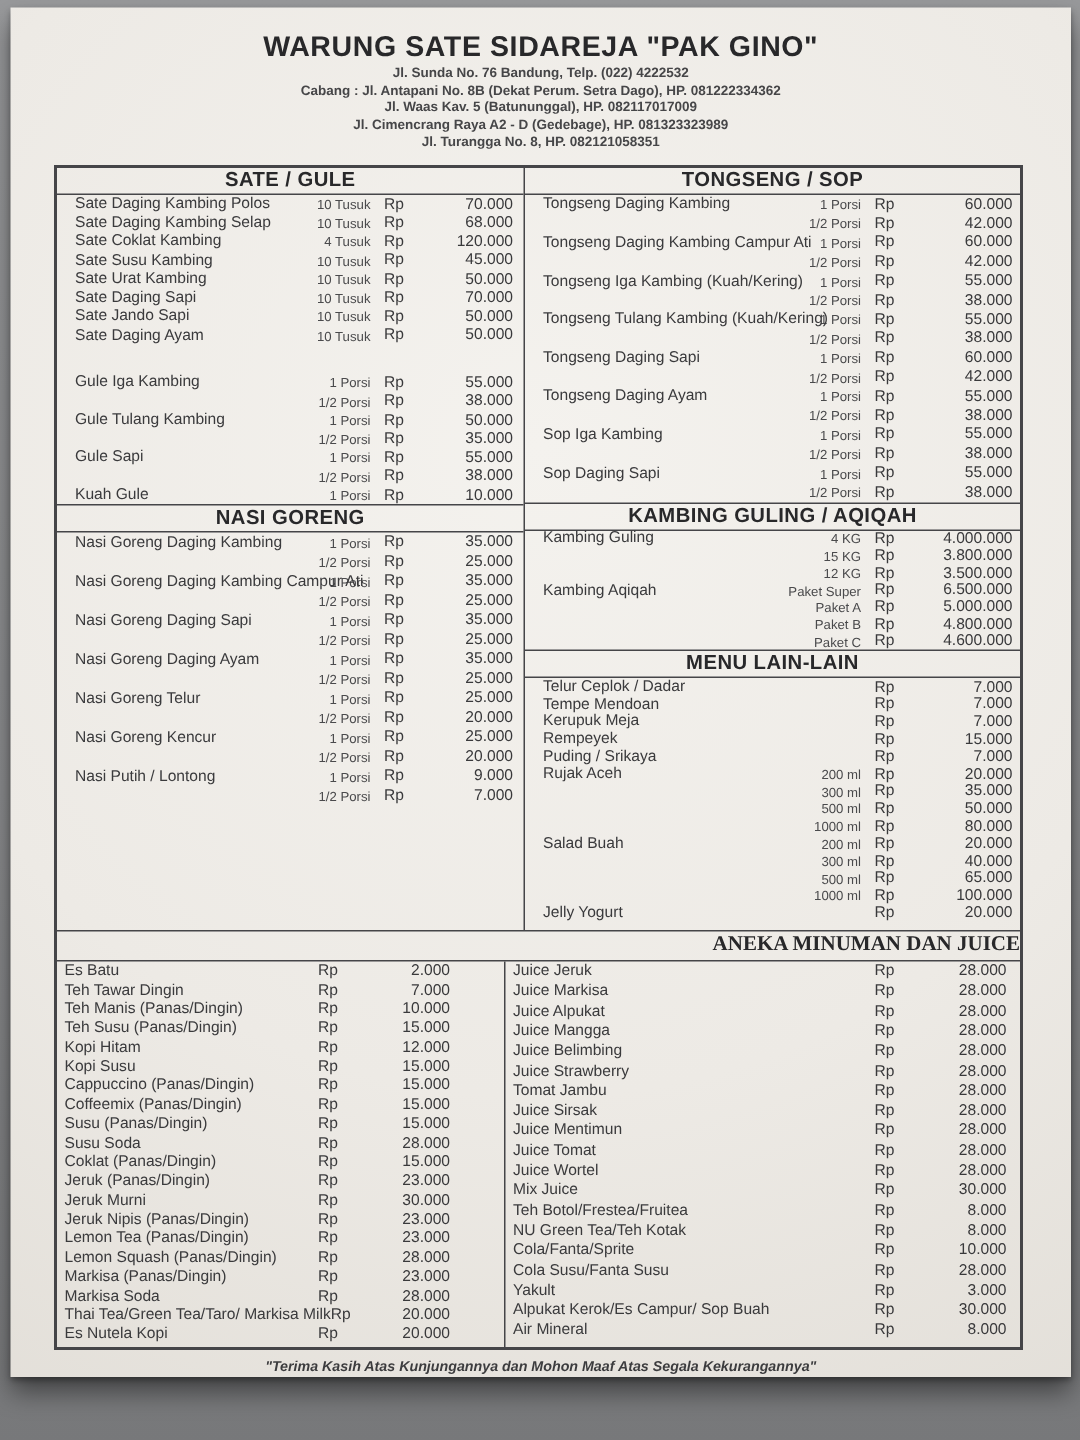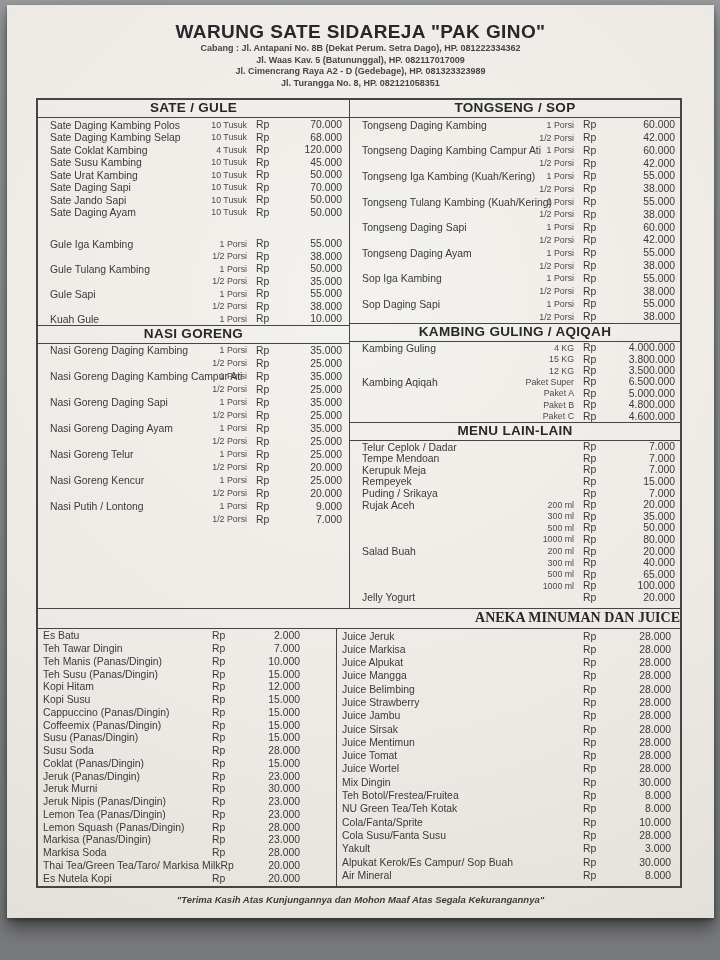--- a/index.html
+++ b/index.html
@@ -70,20 +70,21 @@
     color:#3c3c3e;margin-top:6px;
   }
 </style>
 </head>
 <body>
 
 <div class="paper">
 
   <div class="hdr">
     <div class="title">WARUNG SATE SIDAREJA "PAK GINO"</div>
+    <div class="addr">Jl. Sunda No. 76 Bandung, Telp. (022) 4222532</div>
     <div class="addr">Cabang : Jl. Antapani No. 8B (Dekat Perum. Setra Dago), HP. 081222334362</div>
     <div class="addr">Jl. Waas Kav. 5 (Batununggal), HP. 082117017009</div>
     <div class="addr">Jl. Cimencrang Raya A2 - D (Gedebage), HP. 081323323989</div>
     <div class="addr">Jl. Turangga No. 8, HP. 082121058351</div>
   </div>
 
   <div class="menu-box">
     <div class="cols">
       <div class="col col-left" id="col-left">
           <div class="section sec-0">
@@ -613,21 +614,21 @@
             <span class="dname">Juice Belimbing</span>
             <span class="drp">Rp</span>
             <span class="dprice">28.000</span>
           </div>
           <div class="drow">
             <span class="dname">Juice Strawberry</span>
             <span class="drp">Rp</span>
             <span class="dprice">28.000</span>
           </div>
           <div class="drow">
-            <span class="dname">Juice Jambu</span>
+            <span class="dname">Tomat Jambu</span>
             <span class="drp">Rp</span>
             <span class="dprice">28.000</span>
           </div>
           <div class="drow">
             <span class="dname">Juice Sirsak</span>
             <span class="drp">Rp</span>
             <span class="dprice">28.000</span>
           </div>
           <div class="drow">
             <span class="dname">Juice Mentimun</span>
@@ -638,21 +639,21 @@
             <span class="dname">Juice Tomat</span>
             <span class="drp">Rp</span>
             <span class="dprice">28.000</span>
           </div>
           <div class="drow">
             <span class="dname">Juice Wortel</span>
             <span class="drp">Rp</span>
             <span class="dprice">28.000</span>
           </div>
           <div class="drow">
-            <span class="dname">Mix Dingin</span>
+            <span class="dname">Mix Juice</span>
             <span class="drp">Rp</span>
             <span class="dprice">30.000</span>
           </div>
           <div class="drow">
             <span class="dname">Teh Botol/Frestea/Fruitea</span>
             <span class="drp">Rp</span>
             <span class="dprice">8.000</span>
           </div>
           <div class="drow">
             <span class="dname">NU Green Tea/Teh Kotak</span>

